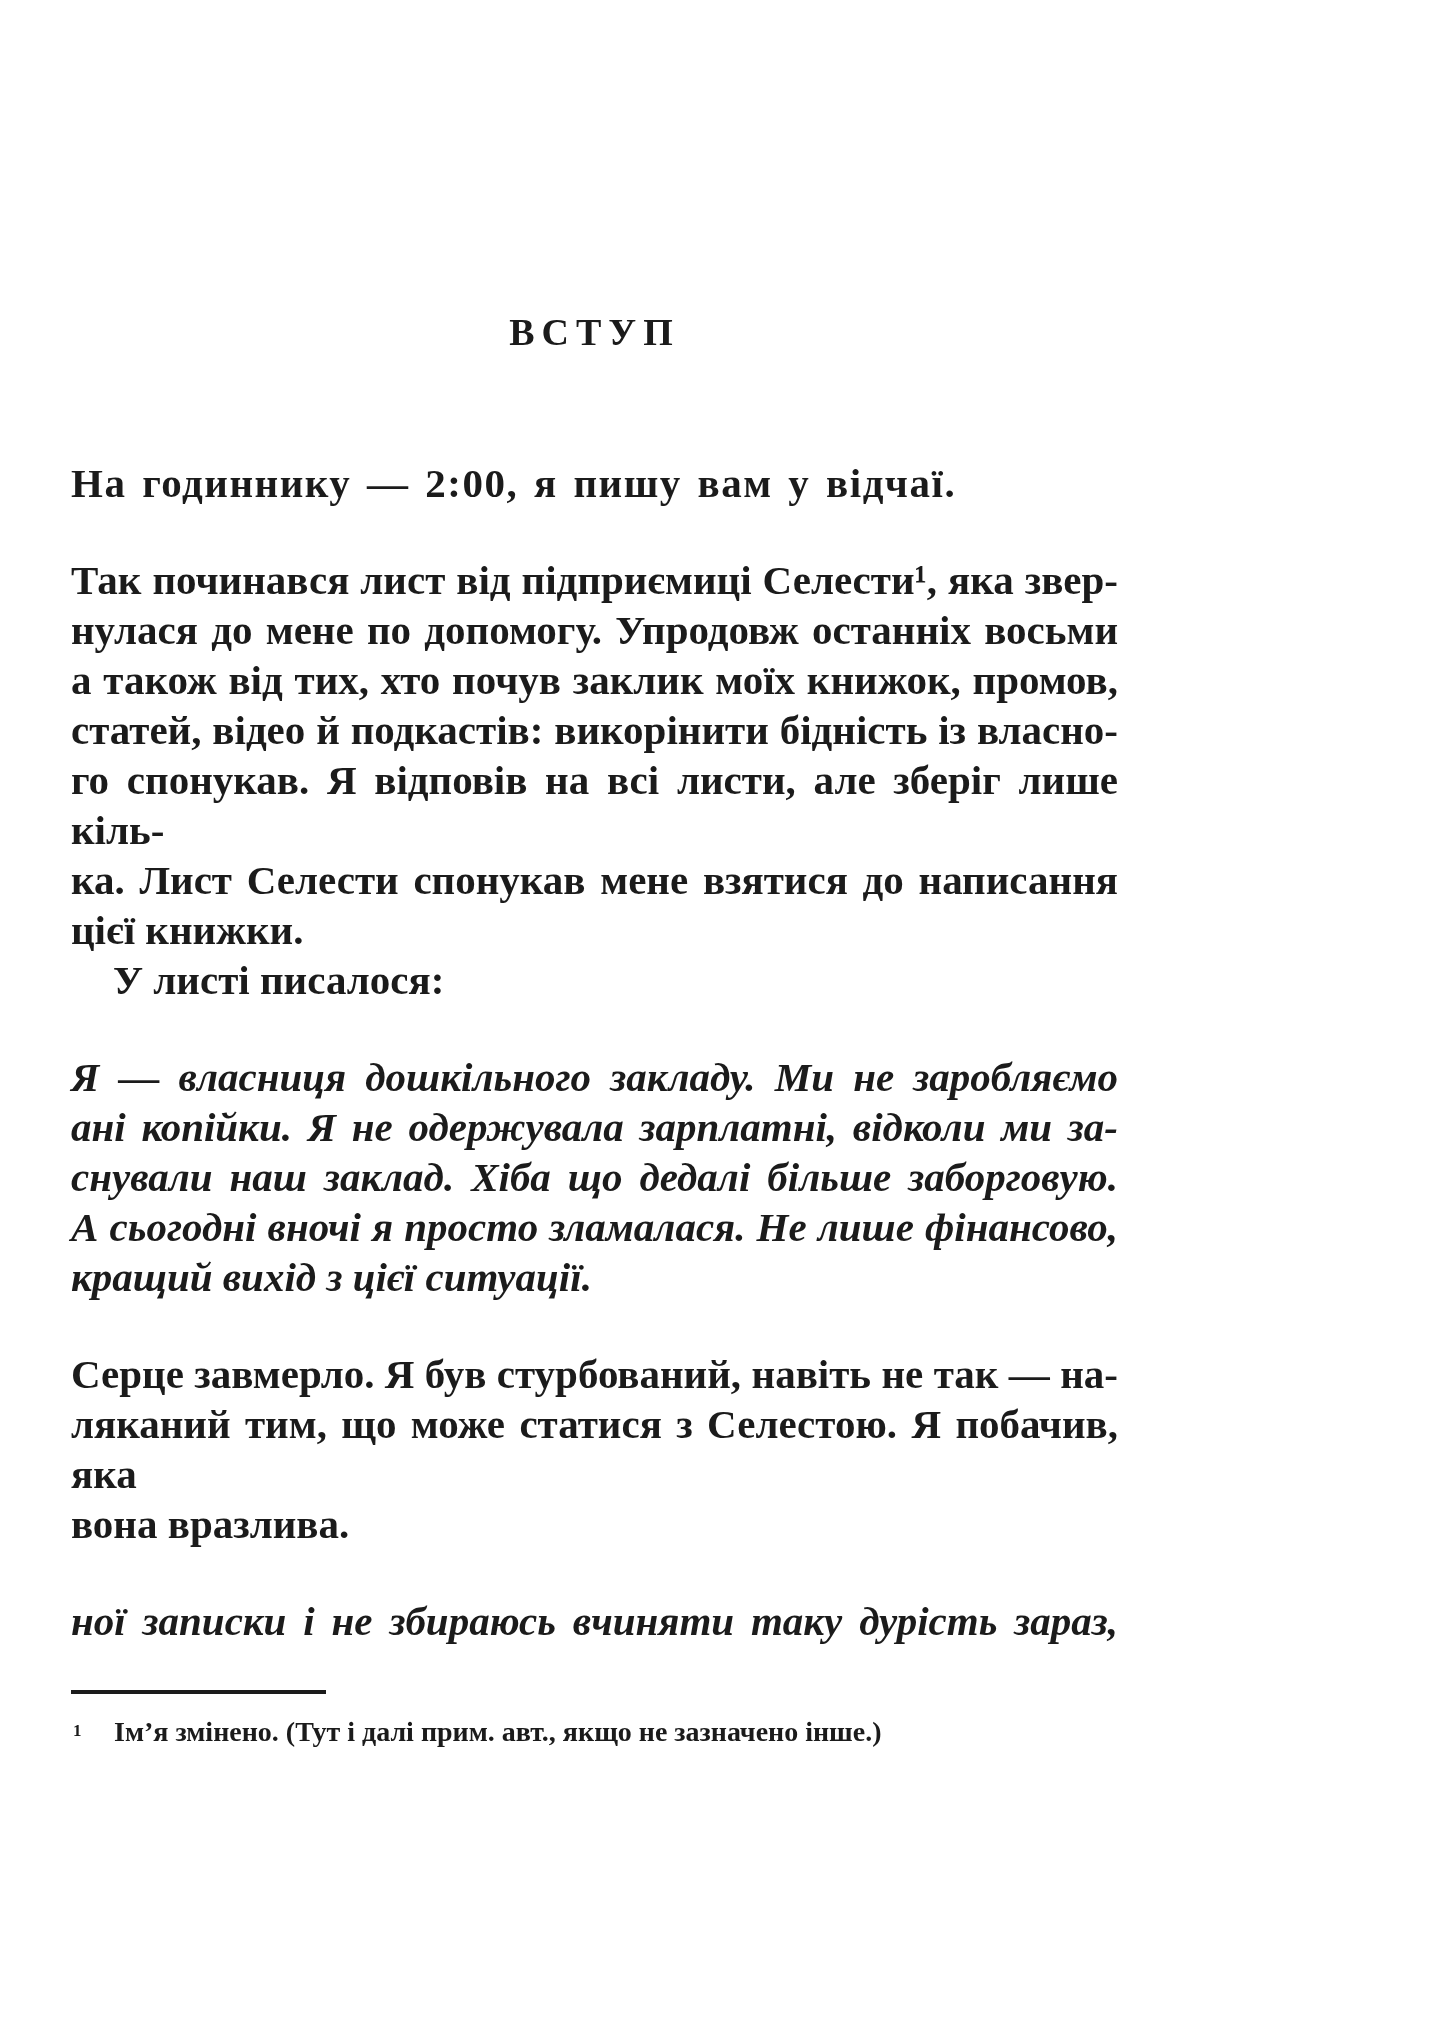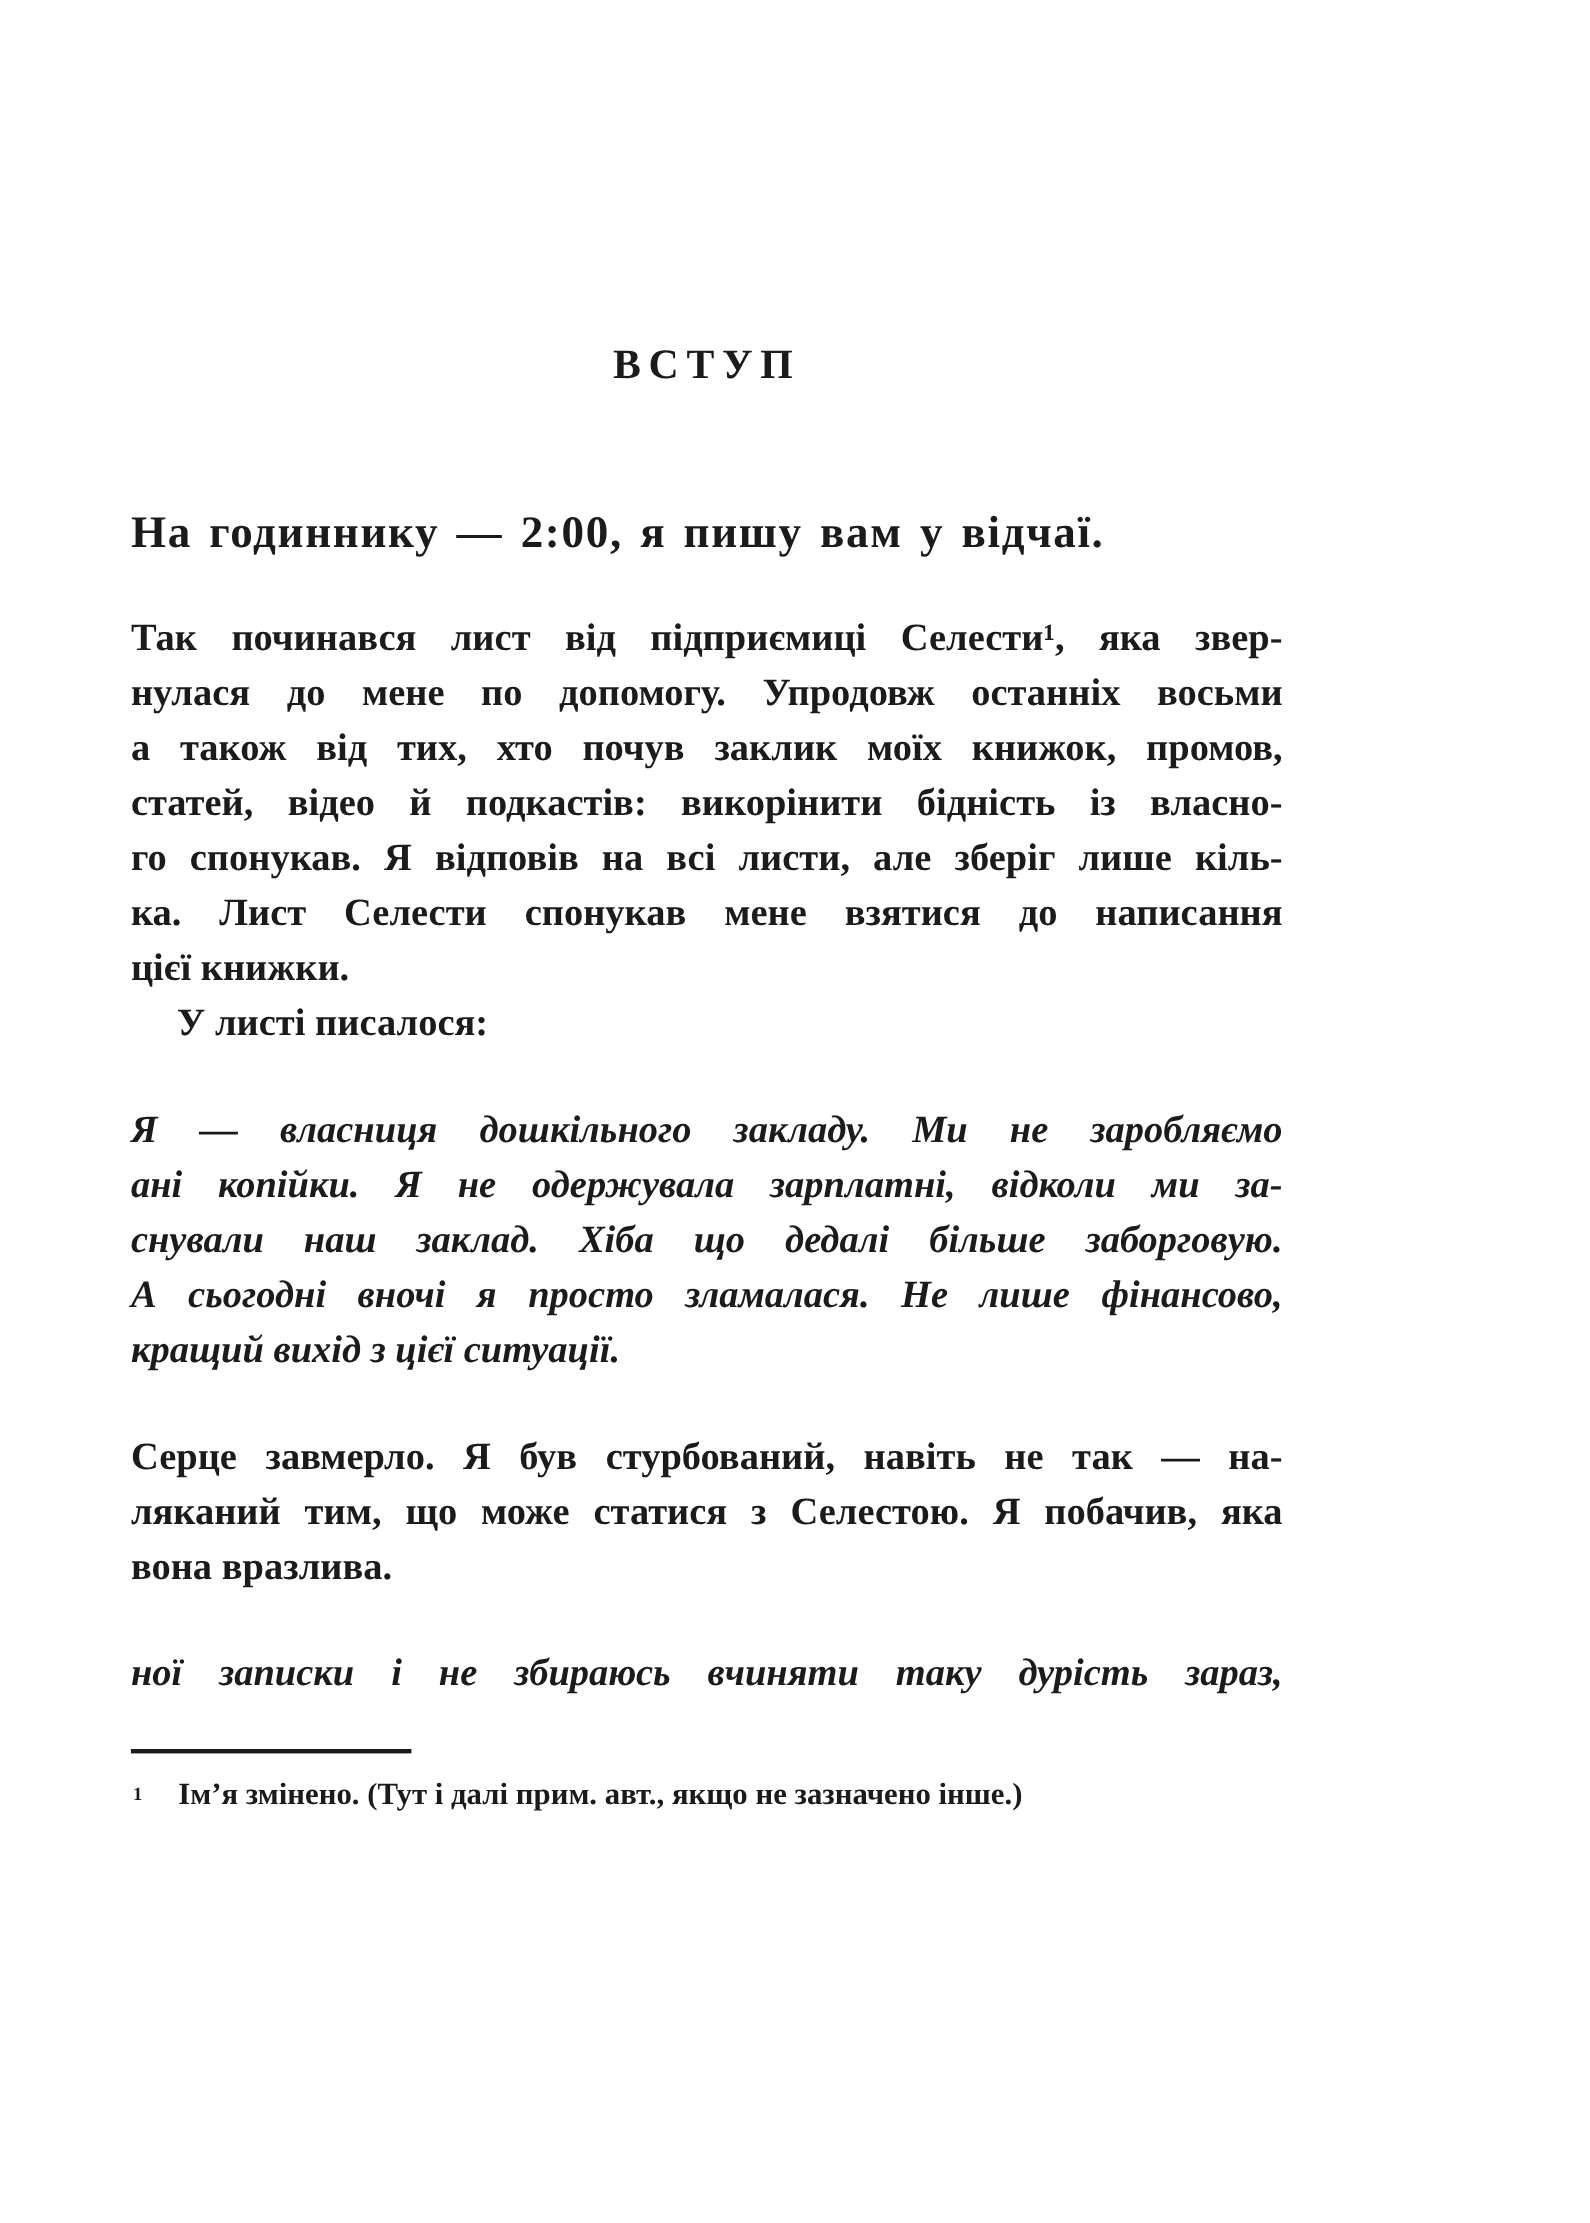--- a/index.html
+++ b/index.html
@@ -5,38 +5,38 @@
   html,body{margin:0;padding:0;background:#ffffff;}
   .page{
     position:relative;
     width:1445px;height:2021px;
     background:#ffffff;
     color:#1b1b1b;
     font-family:"Liberation Serif", serif;
     font-weight:700;
     overflow:hidden;
   }
-  .col{margin-left:119px;width:1047px;}
+  .col{margin-left:71px;width:1047px;}
   .title{
     margin:309px 0 0 0;
     font-size:38px;line-height:46px;
     text-align:center;
     letter-spacing:7px;
     font-weight:700;
   }
   .lead{
     margin-top:103px;
     font-size:41px;line-height:50px;
     letter-spacing:1.5px;
     word-spacing:4px;
   }
   .para{margin:0;}
   .para.gap{margin-top:47px;}
   .para.italic .line{font-style:italic;}
-  .line{font-size:35px;line-height:50px;}
+  .line{font-size:41px;line-height:50px;}
   .jl{text-align:justify;text-align-last:justify;}
   .ll{text-align:left;}
   .indent{text-indent:42px;}
   .fn-rule{
     margin-top:44px;
     width:255px;height:0;
     border:0;border-top:4px solid #1b1b1b;
   }
   .footnote{
     margin-top:20px;

